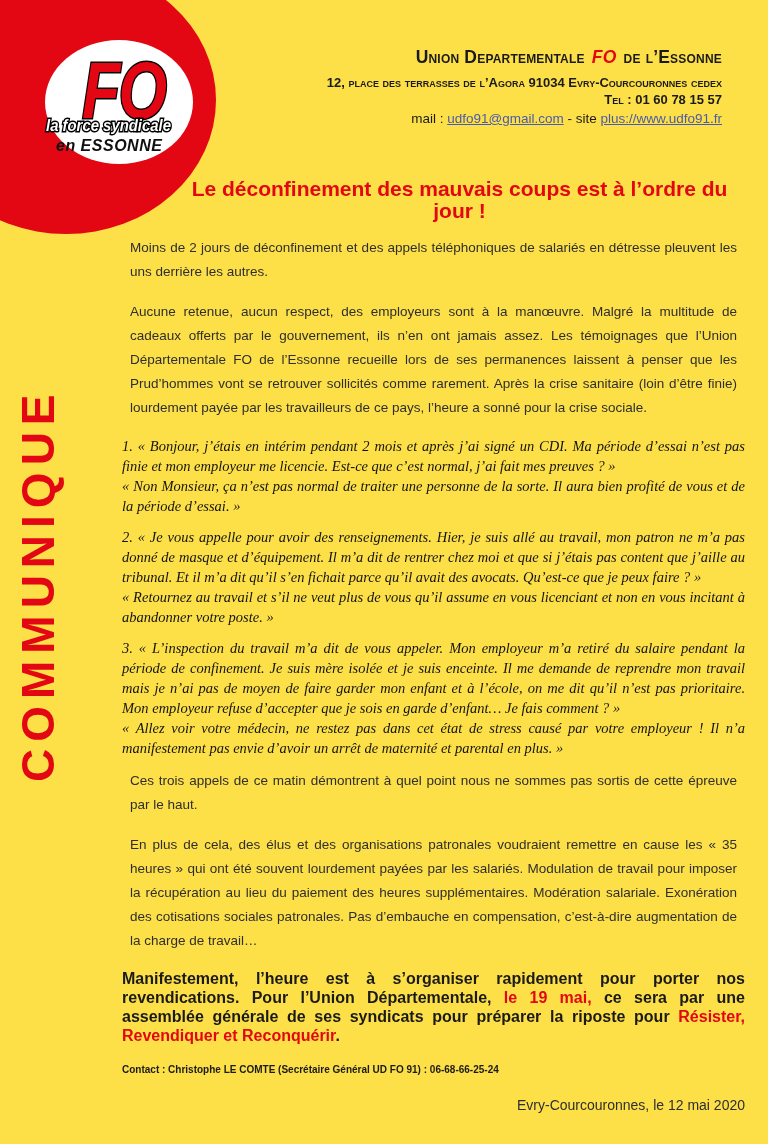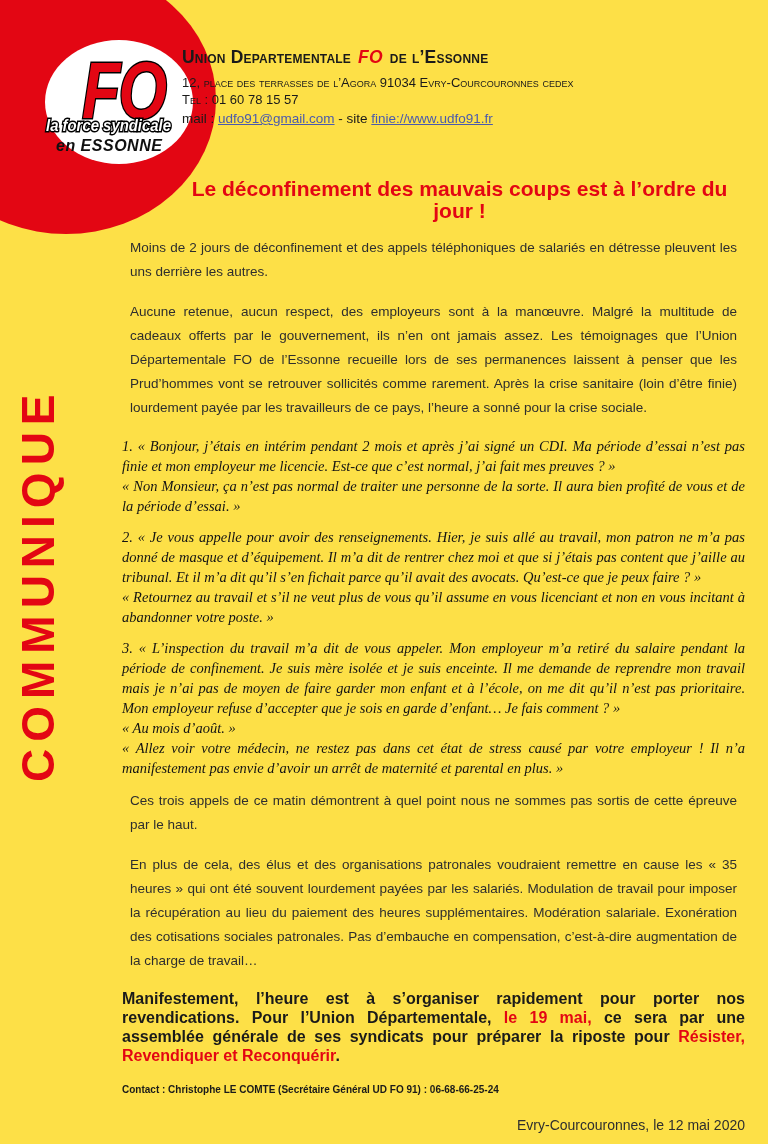--- a/index.html
+++ b/index.html
@@ -10,30 +10,30 @@
     overflow: hidden;
     font-family: "Liberation Sans", sans-serif;
   }
 
   
   .logo-svg { position: absolute; top: 0; left: 0; }
 
   
   .header-block {
     position: absolute; top: 46px; right: 46px; width: 540px;
-    text-align: left; color: #1a1a1a;
+    text-align: right; color: #1a1a1a;
   }
   .org-line {
     font-variant: small-caps; font-weight: bold;
     font-size: 17.5px; line-height: 22px; letter-spacing: .2px;
     margin-bottom: 6px;
   }
   .org-fo { color: var(--red); font-style: italic; padding: 0 2px; }
   .addr-line, .tel-line {
-    font-variant: small-caps; font-size: 13px; line-height: 17px;
+    font-variant: small-caps; font-size: 13px; line-height: 17px; font-weight: bold;
   }
   .mail-line { font-size: 13.5px; line-height: 18px; margin-top: 2px; }
   .doc-link { color: var(--link); text-decoration: underline; cursor: pointer; }
 
   
   .communique {
     position: absolute; top: 782px; left: 14px;
     transform: rotate(-90deg); transform-origin: 0 0;
     white-space: nowrap;
     font-size: 46px; font-weight: bold; letter-spacing: 7px;
@@ -83,21 +83,21 @@
     <text x="56" y="151" font-size="16" letter-spacing="0.5" font-family="Liberation Sans, sans-serif" font-weight="bold" font-style="italic" fill="#101010">en ESSONNE</text>
   </svg>
 
   <div class="header-block">
     <div class="org-line">
       <span>Union Departementale </span><span class="org-fo">FO</span><span> de l’Essonne</span>
     </div>
     <div class="addr-line">12, place des terrasses de l’Agora 91034 Evry-Courcouronnes cedex</div>
     <div class="tel-line">Tel : 01 60 78 15 57</div>
     <div class="mail-line">
-      <span>mail : </span><a class="doc-link">udfo91@gmail.com</a><span> - site </span><a class="doc-link">finie://www.udfo91.fr</a>
+      <span>mail : </span><a class="doc-link">udfo91@gmail.com</a><span> - site </span><a class="doc-link">plus://www.udfo91.fr</a>
     </div>
   </div>
 
   <div class="communique">COMMUNIQUE</div>
 
   <div class="content">
 
     <h1 class="doc-title">Le déconfinement des mauvais coups est à l’ordre du jour !</h1>
 
     <p class="p-sans">Moins de 2 jours de déconfinement et des appels téléphoniques de salariés en détresse pleuvent les uns derrière les autres.</p>
@@ -108,21 +108,20 @@
       <p>« Non Monsieur, ça n’est pas normal de traiter une personne de la sorte. Il aura bien profité de vous et de la période d’essai. »</p>
     </div>
 
     <div class="testimonial">
       <p>2. « Je vous appelle pour avoir des renseignements. Hier, je suis allé au travail, mon patron ne m’a pas donné de masque et d’équipement. Il m’a dit de rentrer chez moi et que si j’étais pas content que j’aille au tribunal. Et il m’a dit qu’il s’en fichait parce qu’il avait des avocats. Qu’est-ce que je peux faire ? »</p>
       <p>« Retournez au travail et s’il ne veut plus de vous qu’il assume en vous licenciant et non en vous incitant à abandonner votre poste. »</p>
     </div>
 
     <div class="testimonial">
       <p>3. « L’inspection du travail m’a dit de vous appeler. Mon employeur m’a retiré du salaire pendant la période de confinement. Je suis mère isolée et je suis enceinte. Il me demande de reprendre mon travail mais je n’ai pas de moyen de faire garder mon enfant et à l’école, on me dit qu’il n’est pas prioritaire. Mon employeur refuse d’accepter que je sois en garde d’enfant… Je fais comment ? »</p>
-      <p>« Au mois d’août. »</p>
       <p>« Allez voir votre médecin, ne restez pas dans cet état de stress causé par votre employeur ! Il n’a manifestement pas envie d’avoir un arrêt de maternité et parental en plus. »</p>
     </div>
 
     <p class="p-sans">Ces trois appels de ce matin démontrent à quel point nous ne sommes pas sortis de cette épreuve par le haut.</p>
     <p class="p-sans">En plus de cela, des élus et des organisations patronales voudraient remettre en cause les « 35 heures » qui ont été souvent lourdement payées par les salariés. Modulation de travail pour imposer la récupération au lieu du paiement des heures supplémentaires. Modération salariale. Exonération des cotisations sociales patronales. Pas d’embauche en compensation, c’est-à-dire augmentation de la charge de travail…</p>
 
     <p class="closing"><span>Manifestement, l’heure est à s’organiser rapidement pour porter nos revendications. Pour l’Union Départementale, </span><span class="seg-red">le 19 mai,</span><span> ce sera par une assemblée générale de ses syndicats pour préparer la riposte pour </span><span class="seg-red">Résister, Revendiquer et Reconquérir</span><span>.</span></p>
 
     <p class="contact">Contact : Christophe LE COMTE (Secrétaire Général UD FO 91) : 06-68-66-25-24</p>
 

